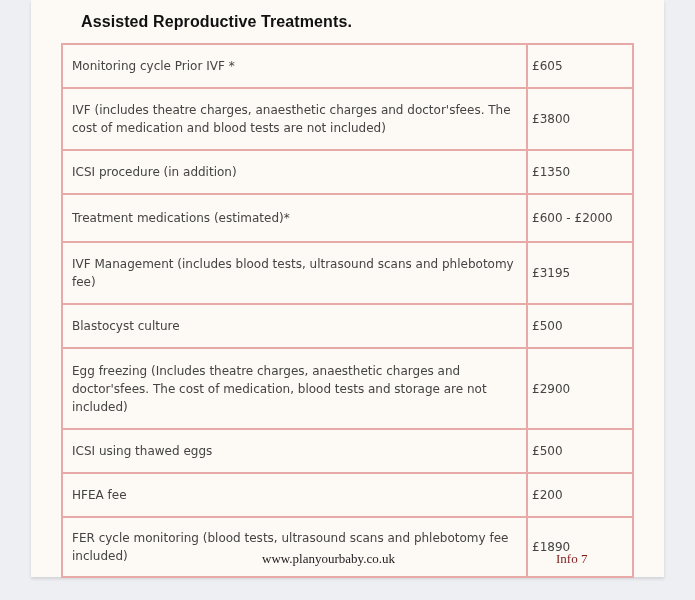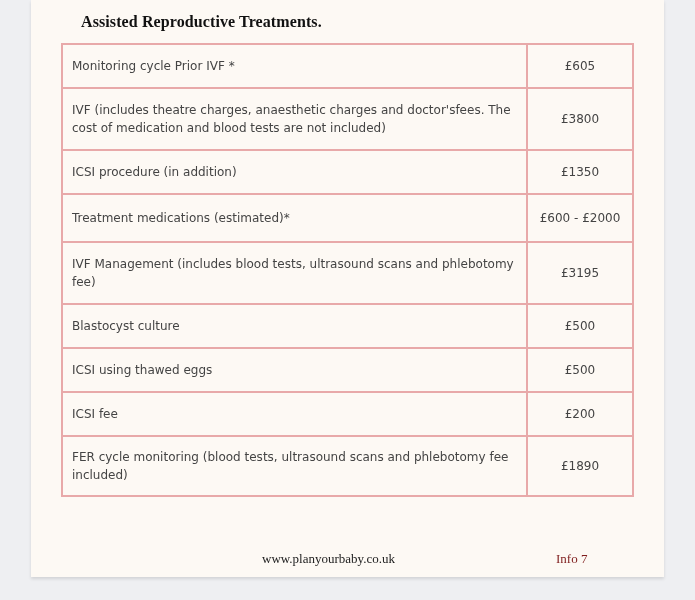--- a/index.html
+++ b/index.html
@@ -12,21 +12,21 @@
   .page {
     position: absolute;
     left: 31px; top: 0;
     width: 633px; height: 577px;
     background: #fdf9f4;
     box-shadow: 0 2px 3px rgba(0,0,0,0.12);
   }
   .title {
     position: absolute;
     left: 81px; top: 13px;
-    font-family: Liberation Serif, serif;
+    font-family: Liberation Sans, sans-serif;
     font-weight: bold;
     font-size: 16px;
     color: #111;
     letter-spacing: 0.1px;
   }
   table.prices {
     position: absolute;
     left: 61px; top: 43px;
     width: 573px;
     border-collapse: collapse;
@@ -35,21 +35,21 @@
     color: #444;
   }
   table.prices td {
     border: 2px solid #e8a9a9;
     padding: 0 9px;
     line-height: 18px;
     vertical-align: middle;
   }
   table.prices td.val {
     width: 96px;
-    text-align: center;
+    text-align: left;
     padding: 12px 4px;
   }
   .footer-url {
     position: absolute;
     left: 262px; top: 551px;
     font-family: "Liberation Serif", serif;
     font-size: 13px;
     color: #222;
     text-align: center;
   }
@@ -88,26 +88,30 @@
       <td class="val">£600 - £2000</td>
     </tr>
     <tr style="height:62px">
       <td>IVF Management (includes blood tests, ultrasound scans and phlebotomy fee)</td>
       <td class="val">£3195</td>
     </tr>
     <tr style="height:43px">
       <td>Blastocyst culture</td>
       <td class="val">£500</td>
     </tr>
+    <tr style="height:81px">
+      <td>Egg freezing (Includes theatre charges, anaesthetic charges and doctor'sfees. The cost of medication, blood tests and storage are not included)</td>
+      <td class="val">£2900</td>
+    </tr>
     <tr style="height:43px">
       <td>ICSI using thawed eggs</td>
       <td class="val">£500</td>
     </tr>
     <tr style="height:42px">
-      <td>ICSI fee</td>
+      <td>HFEA fee</td>
       <td class="val">£200</td>
     </tr>
     <tr style="height:60px">
       <td>FER cycle monitoring (blood tests, ultrasound scans and phlebotomy fee included)</td>
       <td class="val">£1890</td>
     </tr>
   </tbody>
 </table>
 
 <div class="footer-url">www.planyourbaby.co.uk</div>

